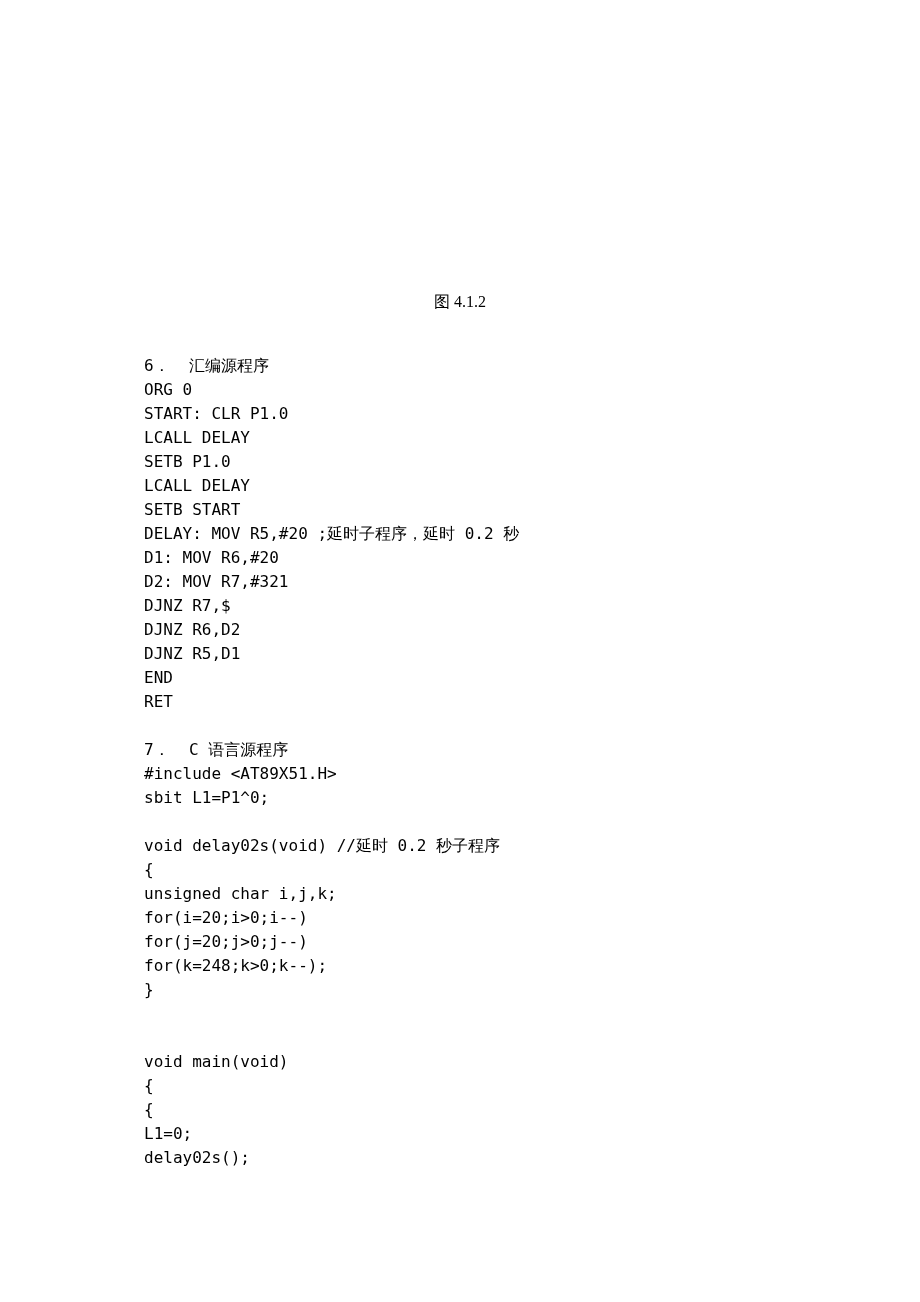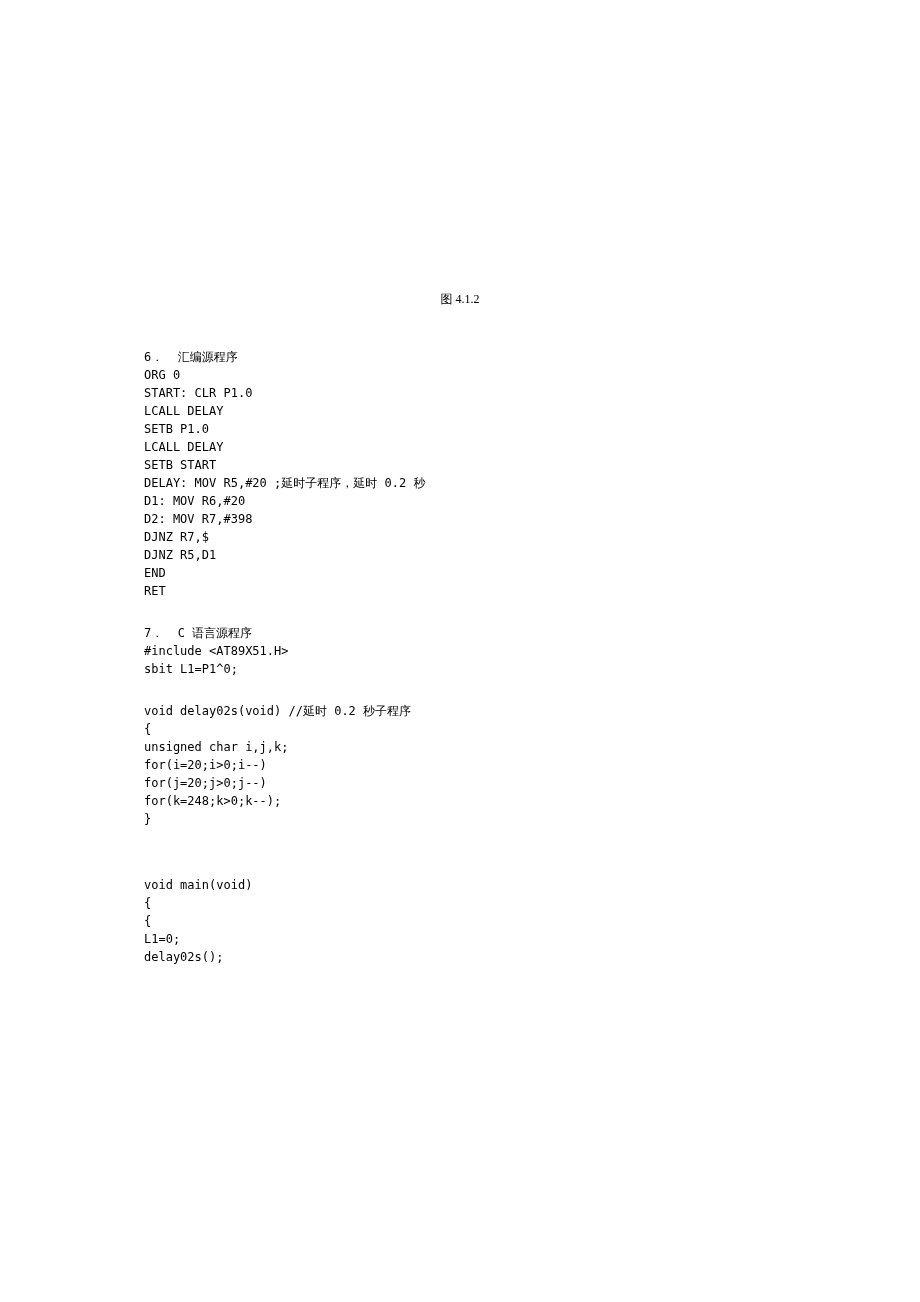--- a/index.html
+++ b/index.html
@@ -5,21 +5,21 @@
     body {
       margin: 0;
       padding: 0;
       background: #ffffff;
       font-family: "SimSun", "宋体", serif;
       width: 920px;
       min-height: 1302px;
     }
     .page {
       padding: 290px 120px 80px 120px;
-      font-size: 12px;
+      font-size: 16px;
       line-height: 1.5;
       color: #000000;
     }
     .figure-caption {
       text-align: center;
       margin-bottom: 40px;
     }
     .section-heading {
       margin-bottom: 0;
     }
@@ -41,22 +41,23 @@
 
   <div class="section-heading code-line">6．  汇编源程序</div>
   <div class="code-line">ORG 0</div>
   <div class="code-line">START: CLR P1.0</div>
   <div class="code-line">LCALL DELAY</div>
   <div class="code-line">SETB P1.0</div>
   <div class="code-line">LCALL DELAY</div>
   <div class="code-line">SETB START</div>
   <div class="code-line">DELAY: MOV R5,#20 ;延时子程序，延时 0.2 秒</div>
   <div class="code-line">D1: MOV R6,#20</div>
-  <div class="code-line">D2: MOV R7,#398</div>
+  <div class="code-line">D2: MOV R7,#321</div>
   <div class="code-line">DJNZ R7,$</div>
+  <div class="code-line">DJNZ R6,D2</div>
   <div class="code-line">DJNZ R5,D1</div>
   <div class="code-line">END</div>
   <div class="code-line">RET</div>
 
   <div class="spacer"></div>
 
   <div class="section-heading code-line">7．  C 语言源程序</div>
   <div class="code-line">#include &lt;AT89X51.H&gt;</div>
   <div class="code-line">sbit L1=P1^0;</div>
 

